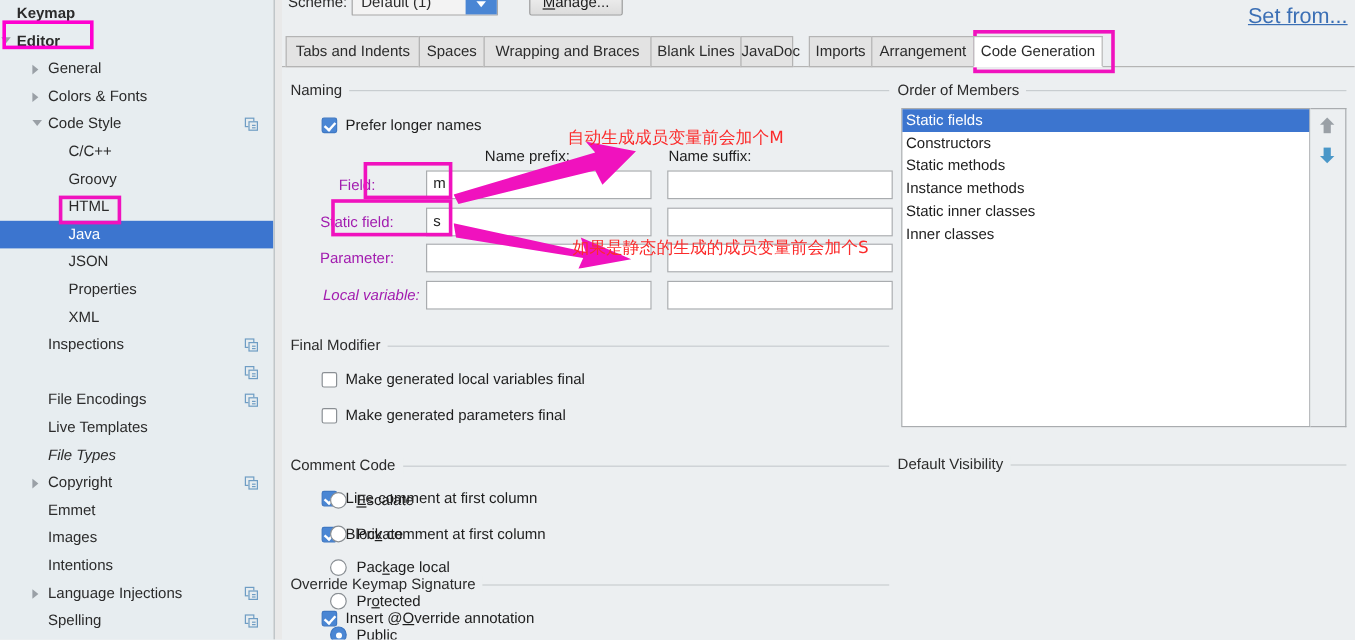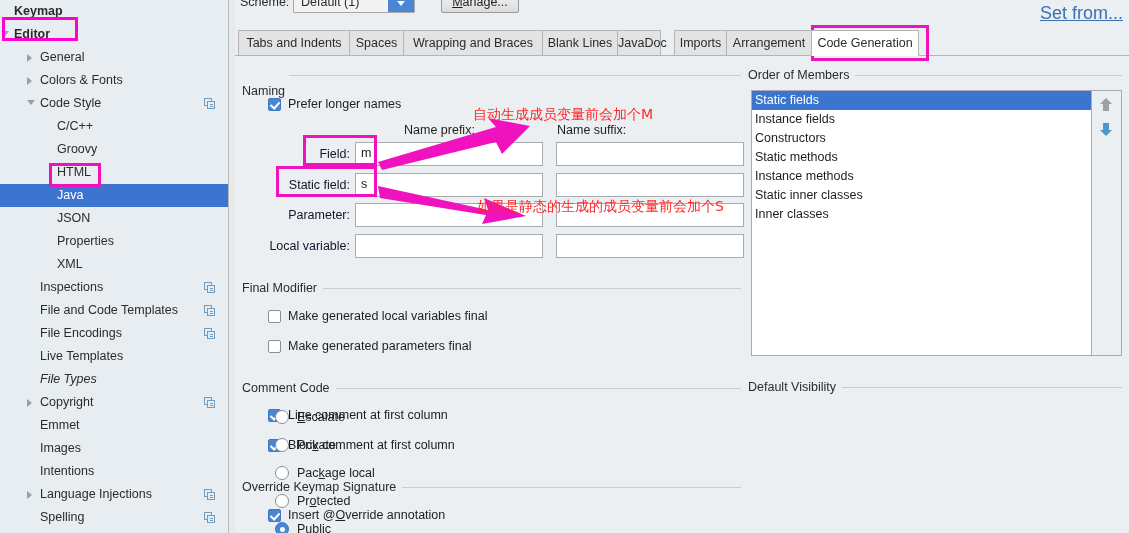--- a/index.html
+++ b/index.html
@@ -147,21 +147,21 @@
     border: 1px solid #8a8f94; background: #ffffff;
   }
   .rb.on { border-color: #3f78c3; background: #4a86d4; }
   .rb.on::after {
     content: ""; position: absolute; left: 3.5px; top: 3.5px;
     width: 5px; height: 5px; border-radius: 50%; background: #ffffff;
   }
 
   
   .field-label {
-    position: absolute; text-align: right; color: #0f172a; white-space: nowrap;
+    position: absolute; text-align: center; color: #a21caf; white-space: nowrap;
   }
   .col-head { position: absolute; color: #1d1d1d; white-space: nowrap; }
   .tf {
     position: absolute; height: 24px; background: #ffffff;
     border: 1px solid #a9acaf;
   }
   .tf .txt { position: absolute; left: 5px; top: 3px; color: #1d1d1d; }
 
   
   #order-list {
@@ -242,21 +242,20 @@
         <span class="tree-label" style="left: 57px;">XML</span>
       </div>
       <div class="tree-row">
         <span class="tree-label" style="left: 40px;">Inspections</span>
         <span class="copy-icon">
           <i class="back"></i>
           <i class="front"></i>
         </span>
       </div>
       <div class="tree-row">
-        <span class="tree-label" style="left: 40px;">File and Code Templates</span>
         <span class="copy-icon">
           <i class="back"></i>
           <i class="front"></i>
         </span>
       </div>
       <div class="tree-row">
         <span class="tree-label" style="left: 40px;">File Encodings</span>
         <span class="copy-icon">
           <i class="back"></i>
           <i class="front"></i>
@@ -329,21 +328,21 @@
     <div class="tab" style="left: 3px; width: 112px; text-align: center; padding: 0px;">Tabs and Indents</div>
         <div class="tab" style="left: 114px; width: 55px; text-align: center; padding: 0px;">Spaces</div>
         <div class="tab" style="left: 168px; width: 140px; text-align: center; padding: 0px;">Wrapping and Braces</div>
         <div class="tab" style="left: 307px; width: 76px; text-align: center; padding: 0px;">Blank Lines</div>
         <div class="tab" style="left: 382px; width: 44px; text-align: center; padding: 0px;">JavaDoc</div>
         <div class="tab" style="left: 439px; width: 53px; text-align: center; padding: 0px;">Imports</div>
         <div class="tab" style="left: 491px; width: 86px; text-align: center; padding: 0px;">Arrangement</div>
         <div class="tab active" style="left: 576px; width: 108px; text-align: center; padding: 0px;">Code Generation</div>
       </div>
 
-    <span class="group-title" style="left:7px; top:84px;">Naming</span>
+    <span class="group-title" style="left:7px; top:68px;">Naming</span>
     <div class="group-line" style="left:54px; top:75px; width:452px;"></div>
 
     <div class="cb on" style="left:33px; top:98px;"></div>
     <span class="cb-label" style="left:53px; top:97px;">Prefer longer names</span>
 
     <span class="col-head" style="left:134px; top:123px;margin-left:35px;">Name prefix:</span>
     <span class="col-head" style="left:322px; top:123px;">Name suffix:</span>
 
     <div id="naming-rows">
         <span class="field-label" style="left: 10px; width: 105px; top: 147px;">Field:</span>
@@ -360,21 +359,21 @@
         <div class="tf" style="left: 321px; top: 173px; width: 188px;">
           <span class="txt"></span>
         </div>
         <span class="field-label" style="left: 10px; width: 105px; top: 208px;">Parameter:</span>
         <div class="tf" style="left: 120px; top: 203px; width: 188px;">
           <span class="txt"></span>
         </div>
         <div class="tf" style="left: 321px; top: 203px; width: 188px;">
           <span class="txt"></span>
         </div>
-        <span class="field-label" style="left: 10px; width: 105px; top: 239px;">Local variable:</span>
+        <span class="field-label" style="left: 22px; width: 105px; top: 239px; font-style: italic;">Local variable:</span>
         <div class="tf" style="left: 120px; top: 234px; width: 188px;">
           <span class="txt"></span>
         </div>
         <div class="tf" style="left: 321px; top: 234px; width: 188px;">
           <span class="txt"></span>
         </div>
       </div>
 
     <span class="group-title" style="left:7px; top:281px;">Final Modifier</span>
     <div class="group-line" style="left:84px; top:288px; width:422px;"></div>
@@ -398,21 +397,20 @@
     <div class="group-line" style="left:146px; top:487px; width:360px;"></div>
     <div class="cb on" style="left:33px; top:509px;"></div>
     <span class="cb-label" style="left:53px; top:508px;">
       <span>Insert @</span><span class="u">O</span><span>verride annotation</span>
     </span>
 
     <span class="group-title" style="left:513px; top:68px;">Order of Members</span>
     <div class="group-line" style="left:614px; top:75px; width:273px;"></div>
     <div id="order-list" style="left:516px; top:90px; width:341px; height:266px;">
         <div class="ol-row sel">Static fields</div>
-        <div class="ol-row">Instance fields</div>
         <div class="ol-row">Constructors</div>
         <div class="ol-row">Static methods</div>
         <div class="ol-row">Instance methods</div>
         <div class="ol-row">Static inner classes</div>
         <div class="ol-row">Inner classes</div>
       </div>
     <div id="order-side" style="left:857px; top:90px; width:30px; height:266px;">
       <div class="updown up" style="left:6px; top:6px;">
         <span class="head"></span>
         <span class="stem"></span>

